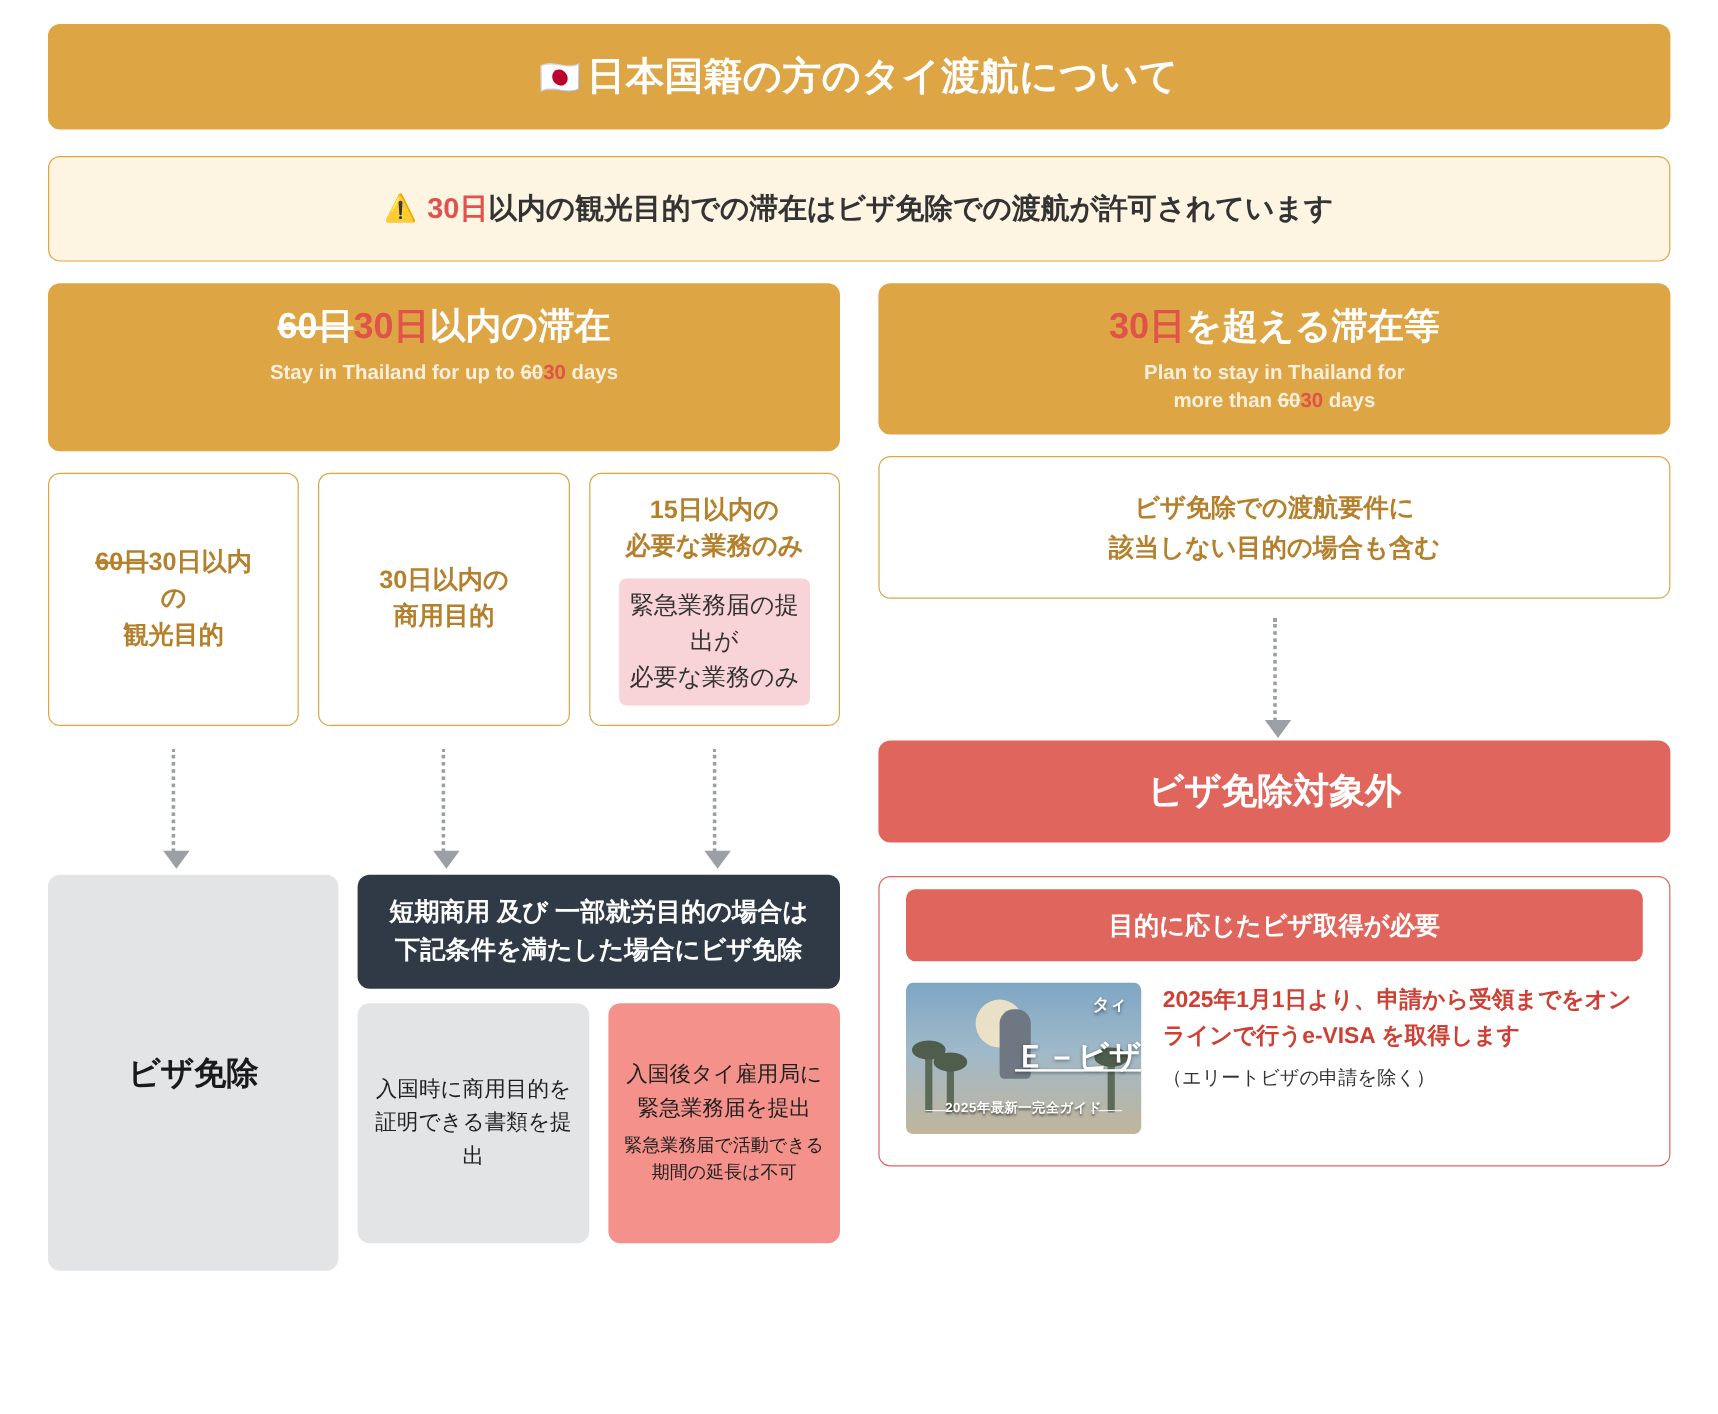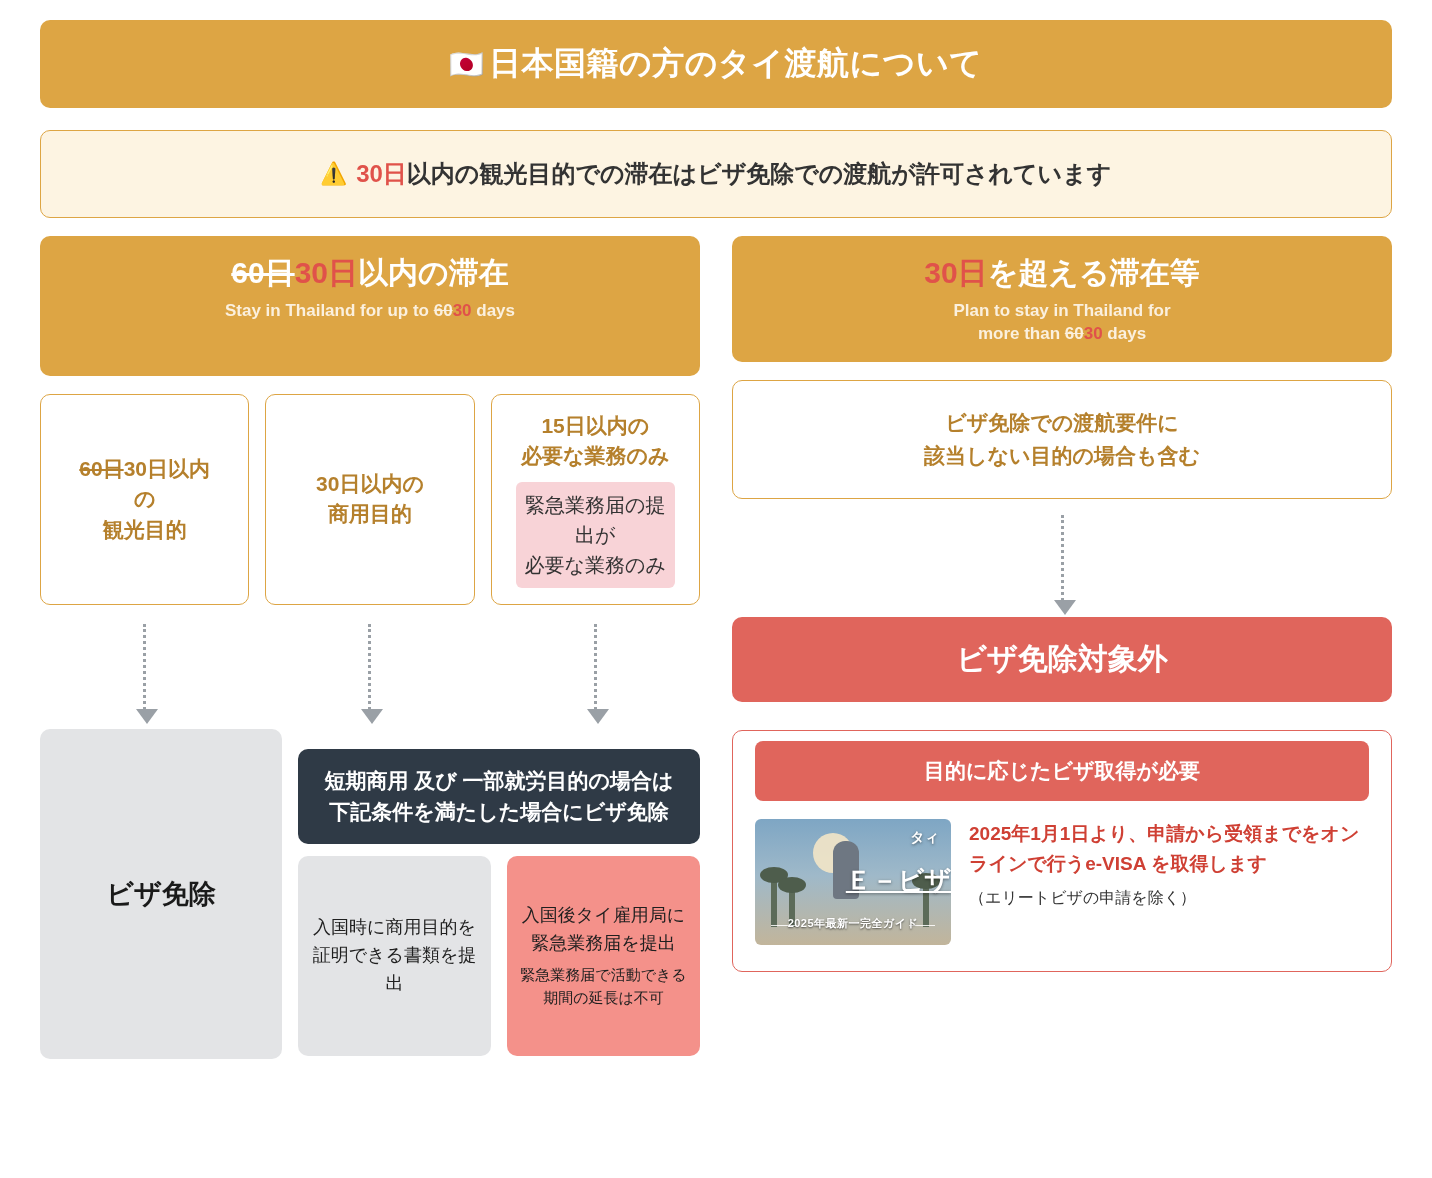--- a/index.html
+++ b/index.html
@@ -175,21 +175,20 @@
   .cond-wrap { flex: 1; }
   .cond-head {
     background: #2f3a46;
     color: #ffffff;
     border-radius: 10px;
     padding: 16px 12px;
     text-align: center;
     font-size: 21px;
     font-weight: bold;
     line-height: 1.5;
-    margin-top: 20px;
   }
   .cond-row {
     display: flex;
     gap: 16px;
     margin-top: 12px;
   }
   .cond {
     flex: 1;
     border-radius: 10px;
     padding: 18px 10px;

